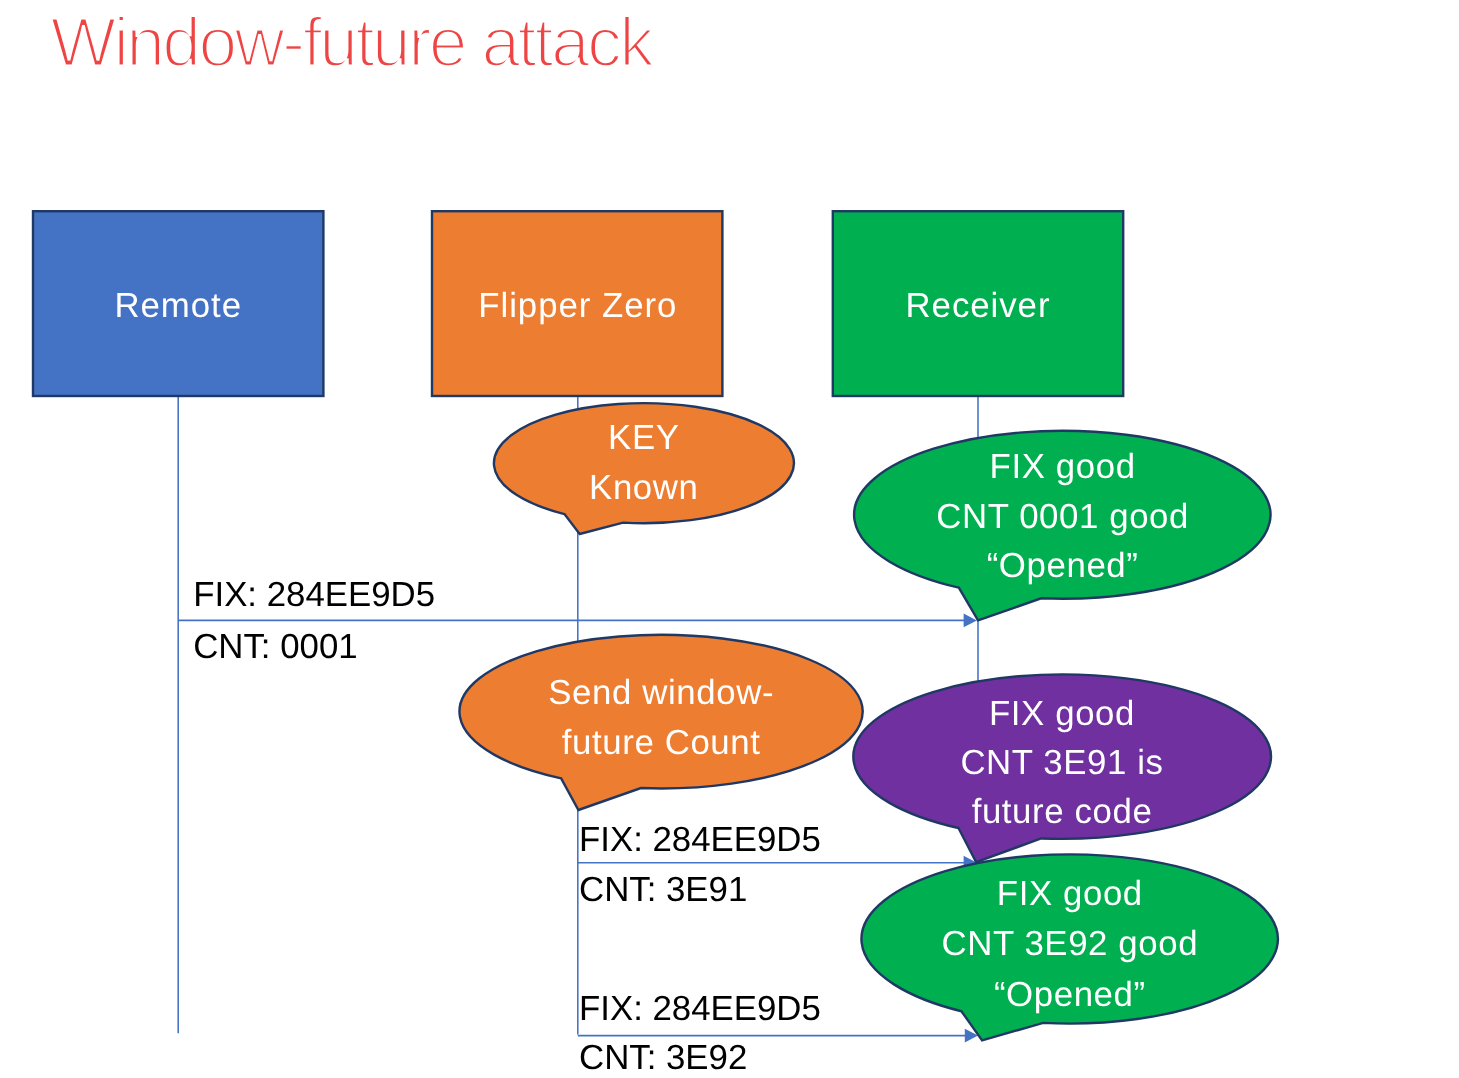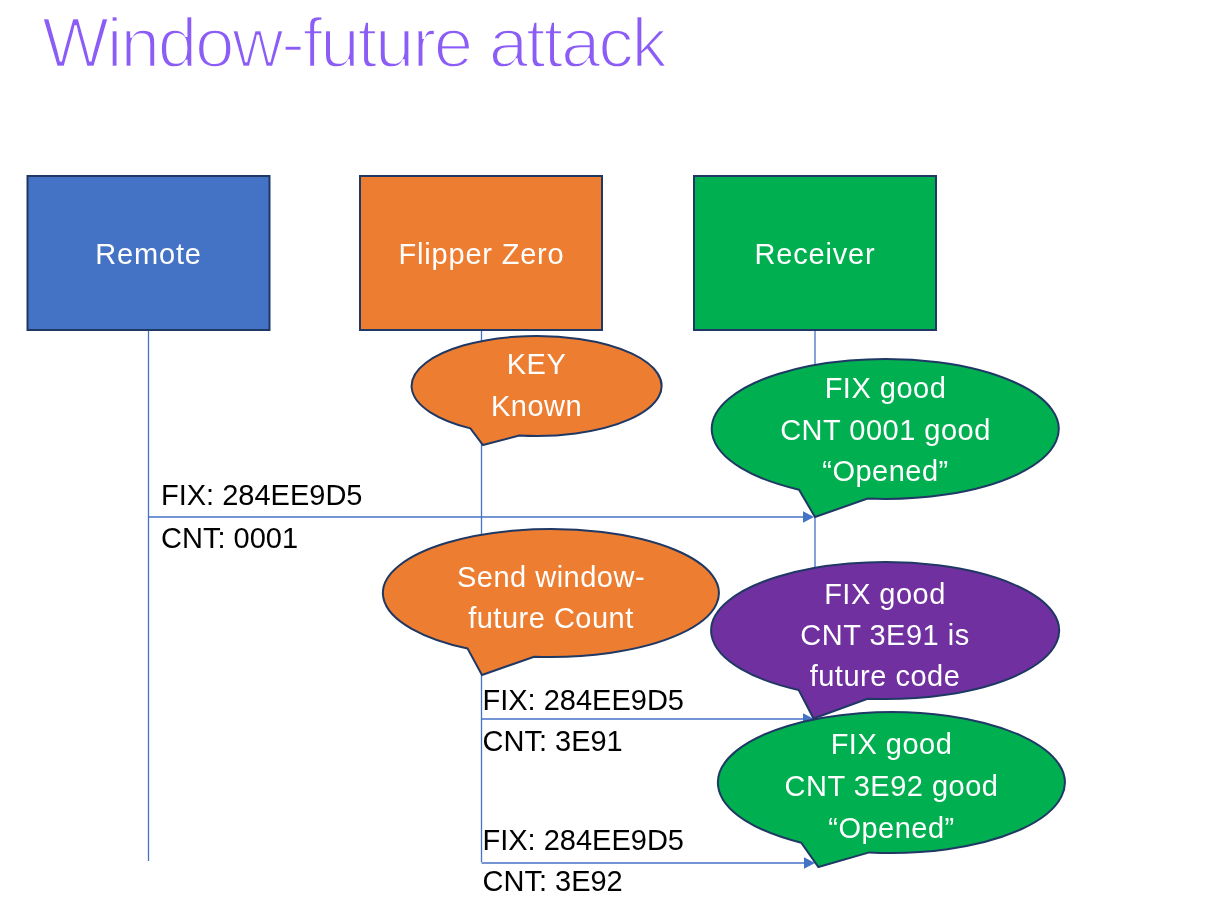--- a/index.html
+++ b/index.html
@@ -1,17 +1,17 @@
 <!DOCTYPE html>
 <html><head>
 <meta charset="utf-8">
 <style>
 html,body{margin:0;padding:0;background:#FFFFFF;width:1216px;height:898px;overflow:hidden;}
 #title{position:absolute;left:42px;top:2px;font-family:"Liberation Sans",sans-serif;
-font-size:71px;color:#8b5cf6;letter-spacing:-2.2px;-webkit-text-stroke:2.3px #fff;}
+font-size:58px;color:#ef4444;letter-spacing:-2.2px;-webkit-text-stroke:2.3px #fff;}
 </style>
 </head>
 <body>
 <div id="title">Window-future attack</div>
 <svg width="1216" height="898" viewBox="0 0 1216 898" xmlns="http://www.w3.org/2000/svg" style="position:absolute;left:0;top:0">
 <line x1="148.5" y1="330" x2="148.5" y2="861" stroke="#4472C4" stroke-width="1.3"></line>
 <line x1="481.5" y1="330" x2="481.5" y2="862" stroke="#4472C4" stroke-width="1.3"></line>
 <line x1="815" y1="330" x2="815" y2="862" stroke="#4472C4" stroke-width="1.3"></line>
 <line x1="148.5" y1="517" x2="805" y2="517" stroke="#4472C4" stroke-width="1.3"></line>
     <path d="M 814 517 L 803 511.2 L 803 522.8 Z" fill="#4472C4"></path>

